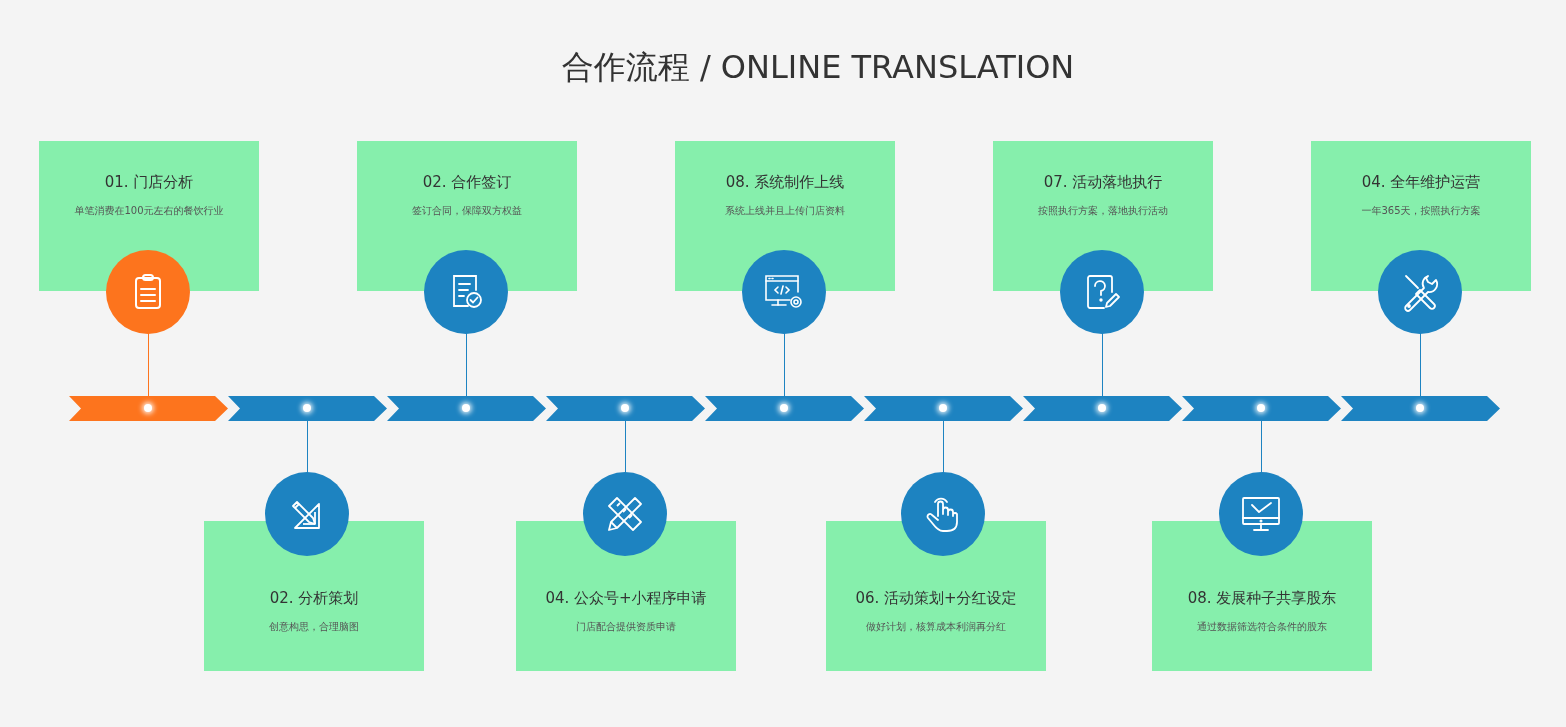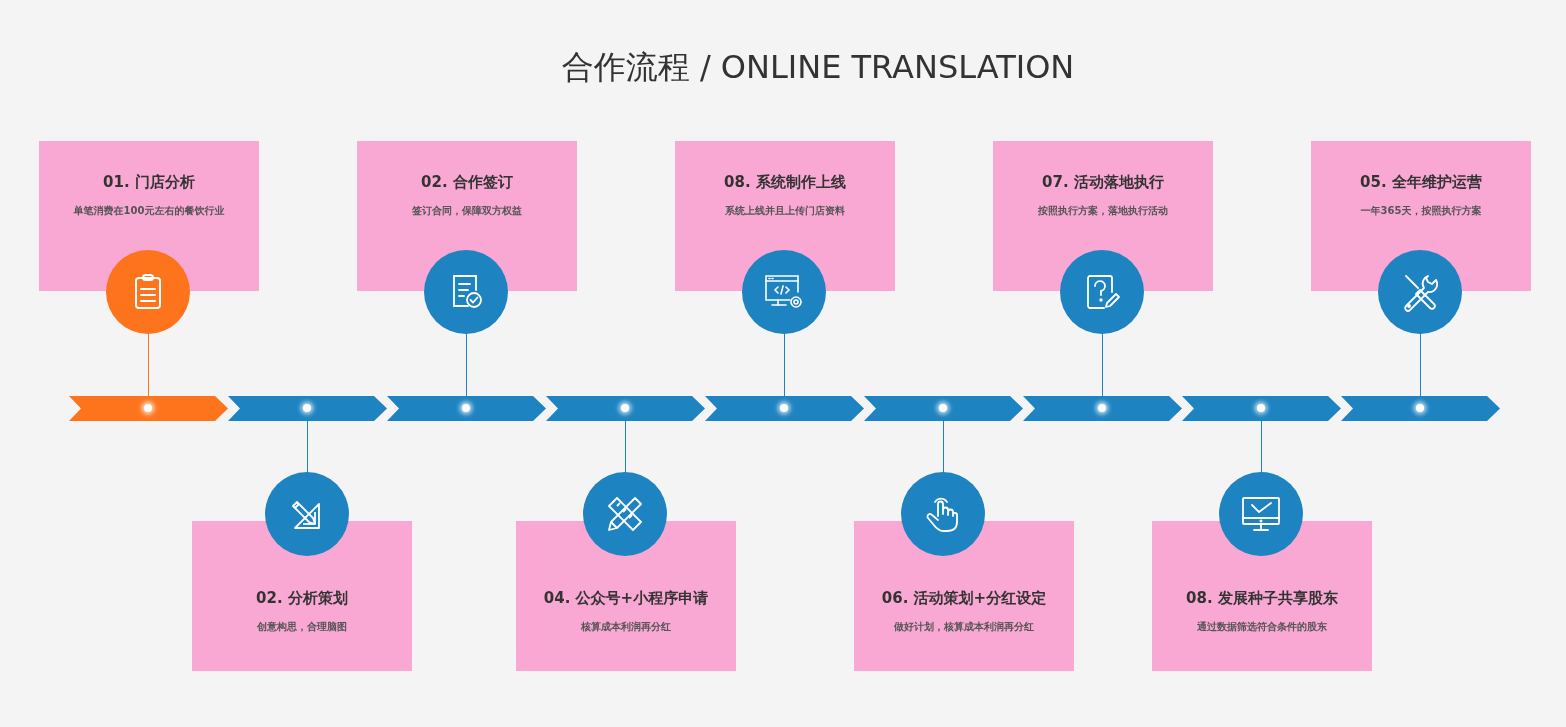--- a/index.html
+++ b/index.html
@@ -5,21 +5,21 @@
   html, body { margin:0; padding:0; }
   body {
     width:1566px; height:727px; background:#f4f4f4; position:relative; overflow:hidden;
     font-family: "DejaVu Sans", "Liberation Sans", sans-serif; color:#333;
   }
   .title {
     position:absolute; left:0; width:1636px; top:46px; text-align:center;
     font-size:32px; color:#333; letter-spacing:0px; font-weight:normal;
   }
   .card {
-    position:absolute; width:220px; height:150px; background:#f9a8d4; text-align:center;font-weight:bold;
+    position:absolute; width:220px; height:150px; background:#86efac; text-align:center;
   }
   .card .ct { font-size:15px; color:#333; }
   .card .cd { font-size:10px; color:#555; }
   .card.top .ct { position:absolute; left:0; right:0; top:32px; }
   .card.top .cd { position:absolute; left:0; right:0; top:63px; }
   .card.bot .ct { position:absolute; left:0; right:0; top:68px; }
   .card.bot .cd { position:absolute; left:0; right:0; top:99px; }
   .circle {
     position:absolute; width:84px; height:84px; border-radius:50%;
     display:flex; align-items:center; justify-content:center; z-index:3;
@@ -95,21 +95,21 @@
 <div class="vline" style="left:307px;top:418px;height:60px;background:#1d83c1"></div>
 <div class="circle" style="left:265px;top:472px;background:#1d83c1">
   <svg viewBox="0 0 44 44" fill="none" stroke="#fff" stroke-width="1.8" stroke-linejoin="round">
       <path d="M8 14 L12 10 L28 26 L30 32 L24 30 Z"></path>
       <line x1="10" y1="16" x2="14" y2="12"></line>
       <path d="M34 12 L34 36 L10 36 Z"></path>
       <line x1="30" y1="20" x2="30" y2="32"></line>
       <line x1="18" y1="32" x2="30" y2="32"></line>
     </svg>
 </div>
-<div class="card bot" style="left:192px;top:521px">
+<div class="card bot" style="left:204px;top:521px">
   <div class="ct">02. 分析策划</div>
   <div class="cd">创意构思，合理脑图</div>
 </div>
 
 <div class="card top" style="left:357px;top:141px">
   <div class="ct">02. 合作签订</div>
   <div class="cd">签订合同，保障双方权益</div>
 </div>
 <div class="circle" style="left:424px;top:250px;background:#1d83c1">
   <svg viewBox="0 0 44 44" fill="none" stroke="#fff" stroke-width="1.8" stroke-linecap="round">
@@ -129,21 +129,21 @@
       <path d="M6 14 L14 6 L38 30 L30 38 Z"></path>
       <line x1="14" y1="14" x2="17" y2="11"></line>
       <line x1="20" y1="20" x2="23" y2="17"></line>
       <line x1="26" y1="26" x2="29" y2="23"></line>
       <path d="M32 6 L38 12 L14 36 L6 38 L8 30 Z"></path>
       <line x1="8" y1="30" x2="14" y2="36"></line>
     </svg>
 </div>
 <div class="card bot" style="left:516px;top:521px">
   <div class="ct">04. 公众号+小程序申请</div>
-  <div class="cd">核算成本利润再分红</div>
+  <div class="cd">门店配合提供资质申请</div>
 </div>
 
 <div class="card top" style="left:675px;top:141px">
   <div class="ct">08. 系统制作上线</div>
   <div class="cd">系统上线并且上传门店资料</div>
 </div>
 <div class="circle" style="left:742px;top:250px;background:#1d83c1">
   <svg viewBox="0 0 44 44" fill="none" stroke="#fff" stroke-width="1.6" stroke-linecap="round">
       <path d="M28 30 H4 V6 H36 V22"></path>
       <line x1="4" y1="11" x2="36" y2="11"></line>
@@ -160,21 +160,21 @@
 </div>
 <div class="vline" style="left:784px;top:330px;height:70px;background:#1d83c1"></div>
 
 <div class="vline" style="left:943px;top:418px;height:60px;background:#1d83c1"></div>
 <div class="circle" style="left:901px;top:472px;background:#1d83c1">
   <svg viewBox="0 0 44 44" fill="none" stroke="#fff" stroke-width="1.8" stroke-linecap="round" stroke-linejoin="round">
       <path d="M14 10 A7 7 0 0 1 26 10"></path>
       <path d="M17 24 V12 A2.5 2.5 0 0 1 22 12 V22 M22 18 A2.5 2.5 0 0 1 27 18 V23 M27 20 A2.5 2.5 0 0 1 32 20 V24 M32 22 A2.5 2.5 0 0 1 36 22 V30 C36 36 32 39 26 39 H22 C18 39 15 36 12 32 L7 26 A2.5 2.5 0 0 1 11 23 L17 28"></path>
     </svg>
 </div>
-<div class="card bot" style="left:854px;top:521px">
+<div class="card bot" style="left:826px;top:521px">
   <div class="ct">06. 活动策划+分红设定</div>
   <div class="cd">做好计划，核算成本利润再分红</div>
 </div>
 
 <div class="card top" style="left:993px;top:141px">
   <div class="ct">07. 活动落地执行</div>
   <div class="cd">按照执行方案，落地执行活动</div>
 </div>
 <div class="circle" style="left:1060px;top:250px;background:#1d83c1">
   <svg viewBox="0 0 44 44" fill="none" stroke="#fff" stroke-width="1.8" stroke-linecap="round" stroke-linejoin="round">
@@ -196,21 +196,21 @@
       <line x1="22" y1="32" x2="22" y2="38"></line>
       <line x1="15" y1="38" x2="29" y2="38"></line>
     </svg>
 </div>
 <div class="card bot" style="left:1152px;top:521px">
   <div class="ct">08. 发展种子共享股东</div>
   <div class="cd">通过数据筛选符合条件的股东</div>
 </div>
 
 <div class="card top" style="left:1311px;top:141px">
-  <div class="ct">05. 全年维护运营</div>
+  <div class="ct">04. 全年维护运营</div>
   <div class="cd">一年365天，按照执行方案</div>
 </div>
 <div class="circle" style="left:1378px;top:250px;background:#1d83c1">
   <svg viewBox="0 0 44 44" fill="none" stroke="#fff" stroke-width="1.8" stroke-linecap="round" stroke-linejoin="round">
       <line x1="8" y1="6" x2="20" y2="18"></line>
       <path d="M22 20 L36 34 A2.5 2.5 0 0 1 32 38 L18 24 Z"></path>
       <path d="M30 6 A8 8 0 0 0 26 18 L8 36 A2.5 2.5 0 0 0 12 40 L30 22 A8 8 0 0 0 38 10 L34 14 L30 12 L28 8 Z"></path>
       <circle cx="11" cy="36" r="1"></circle>
     </svg>
 </div>

